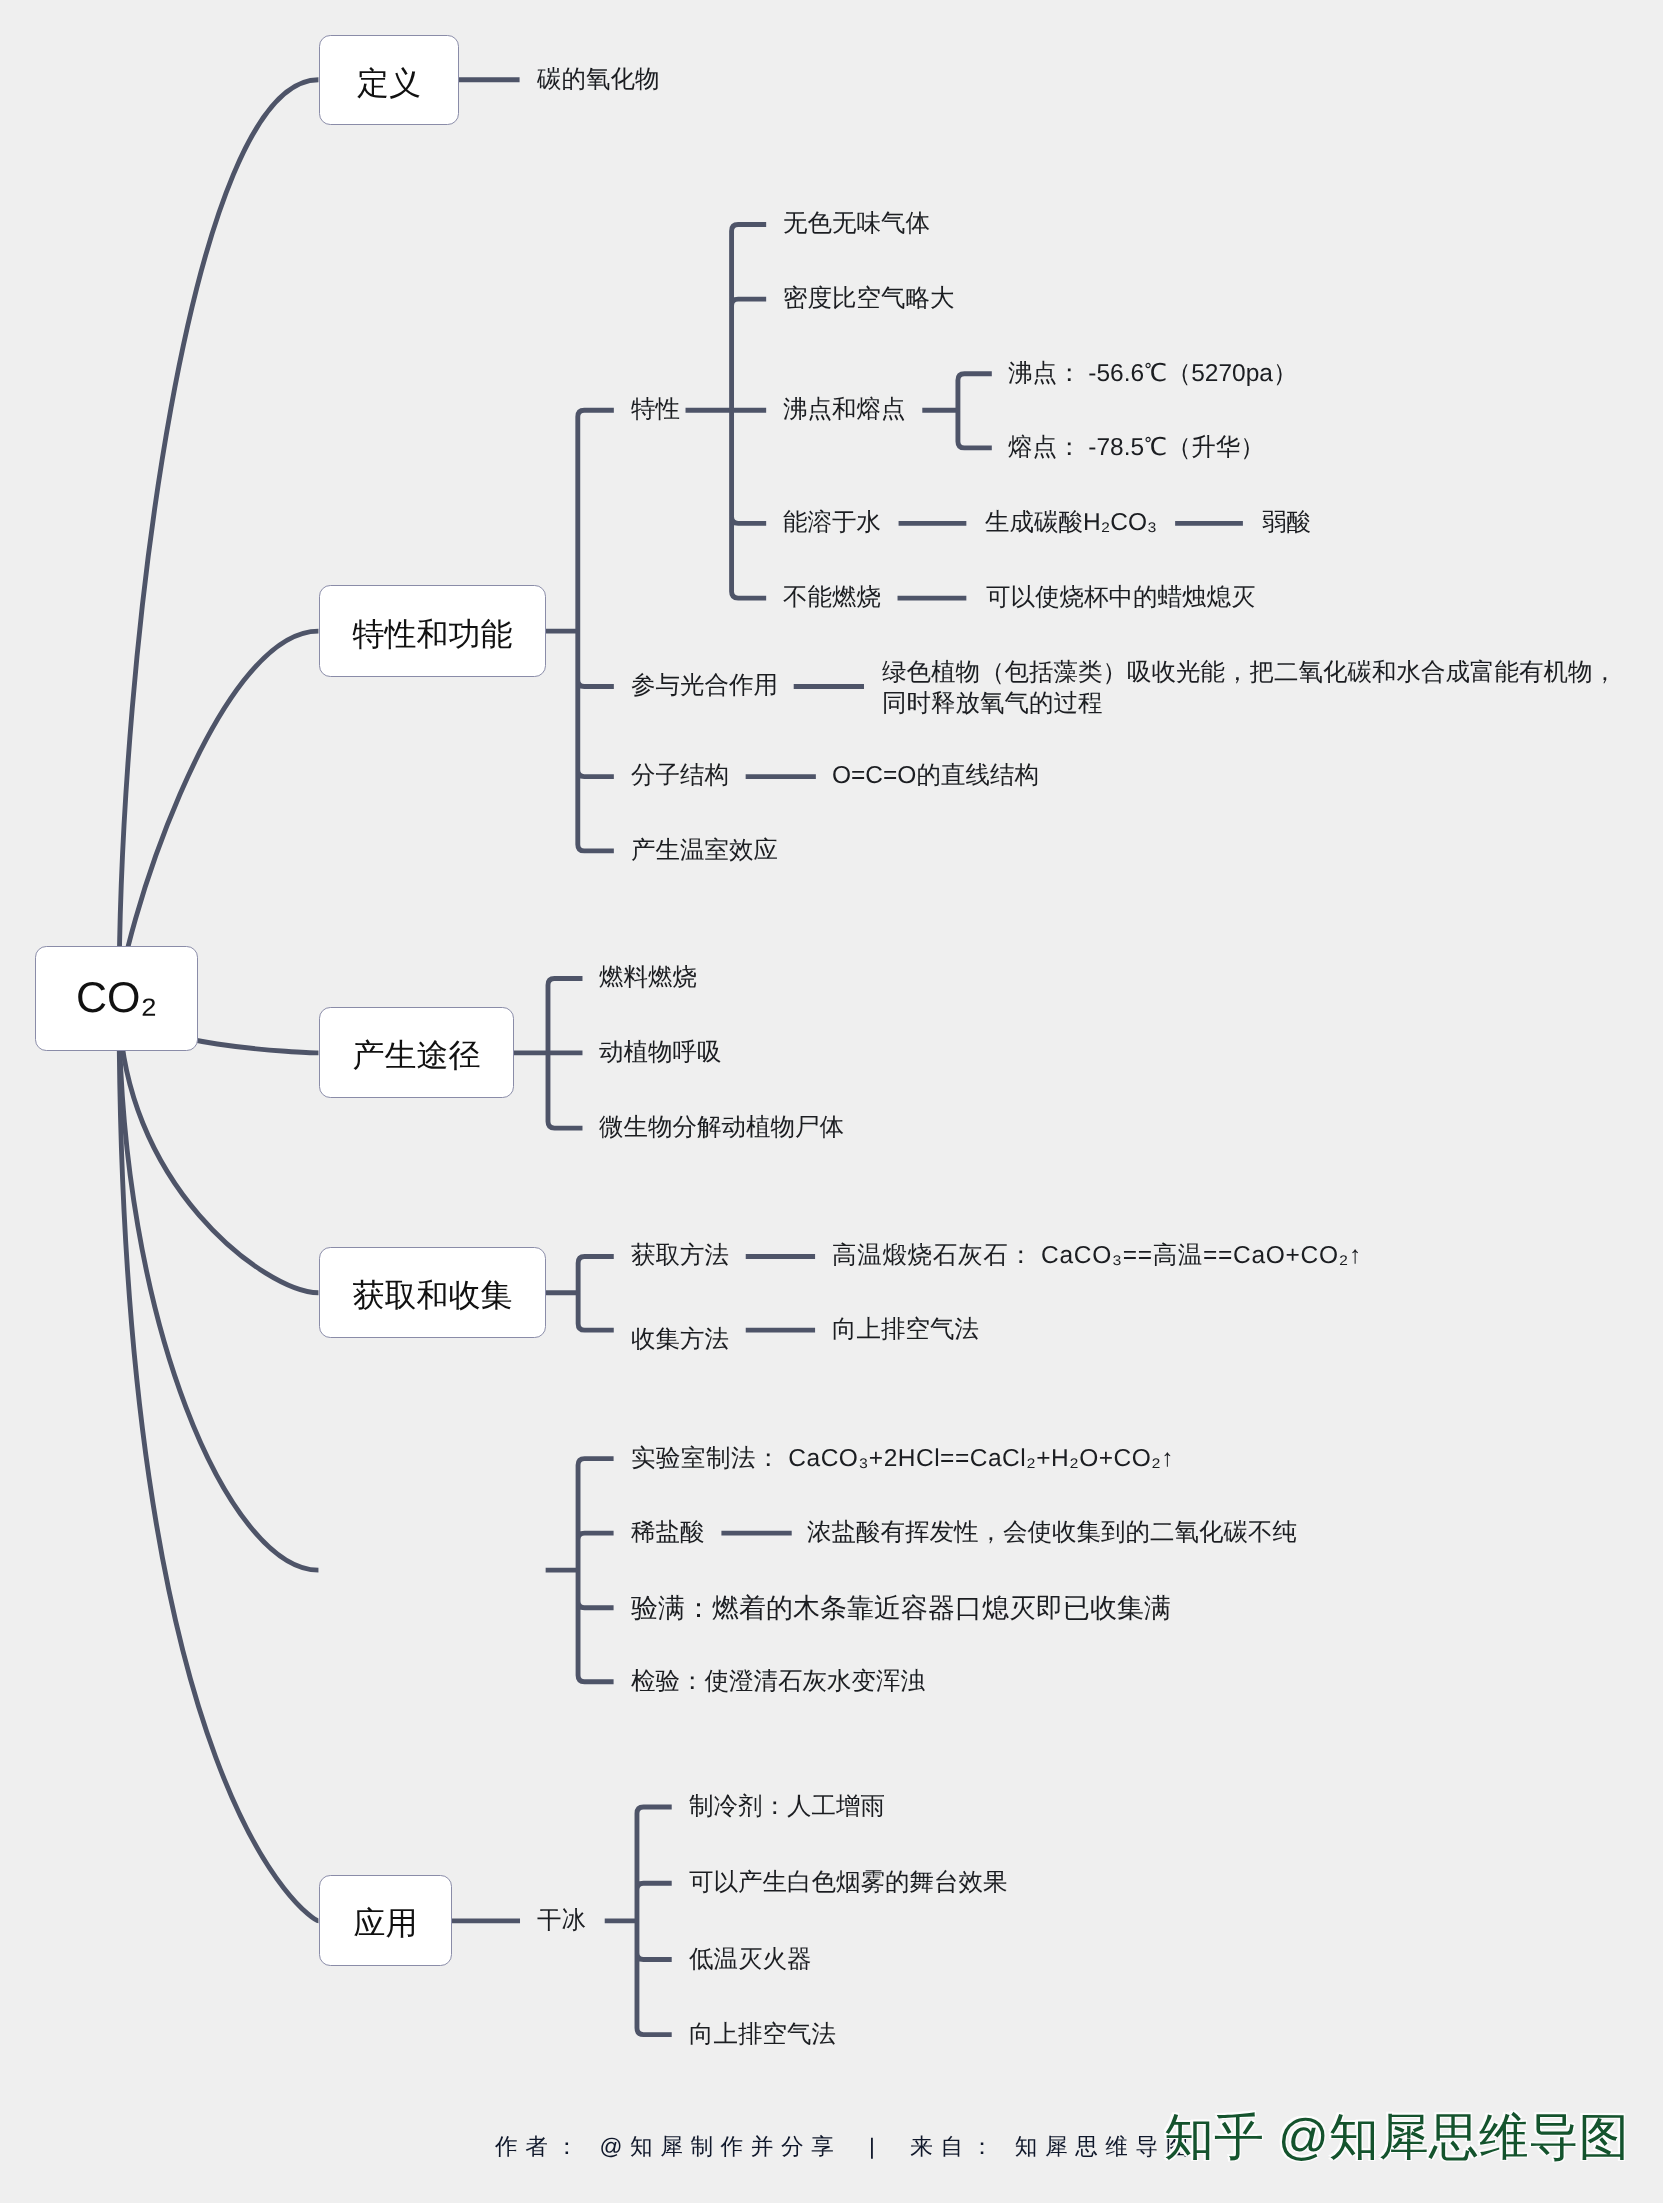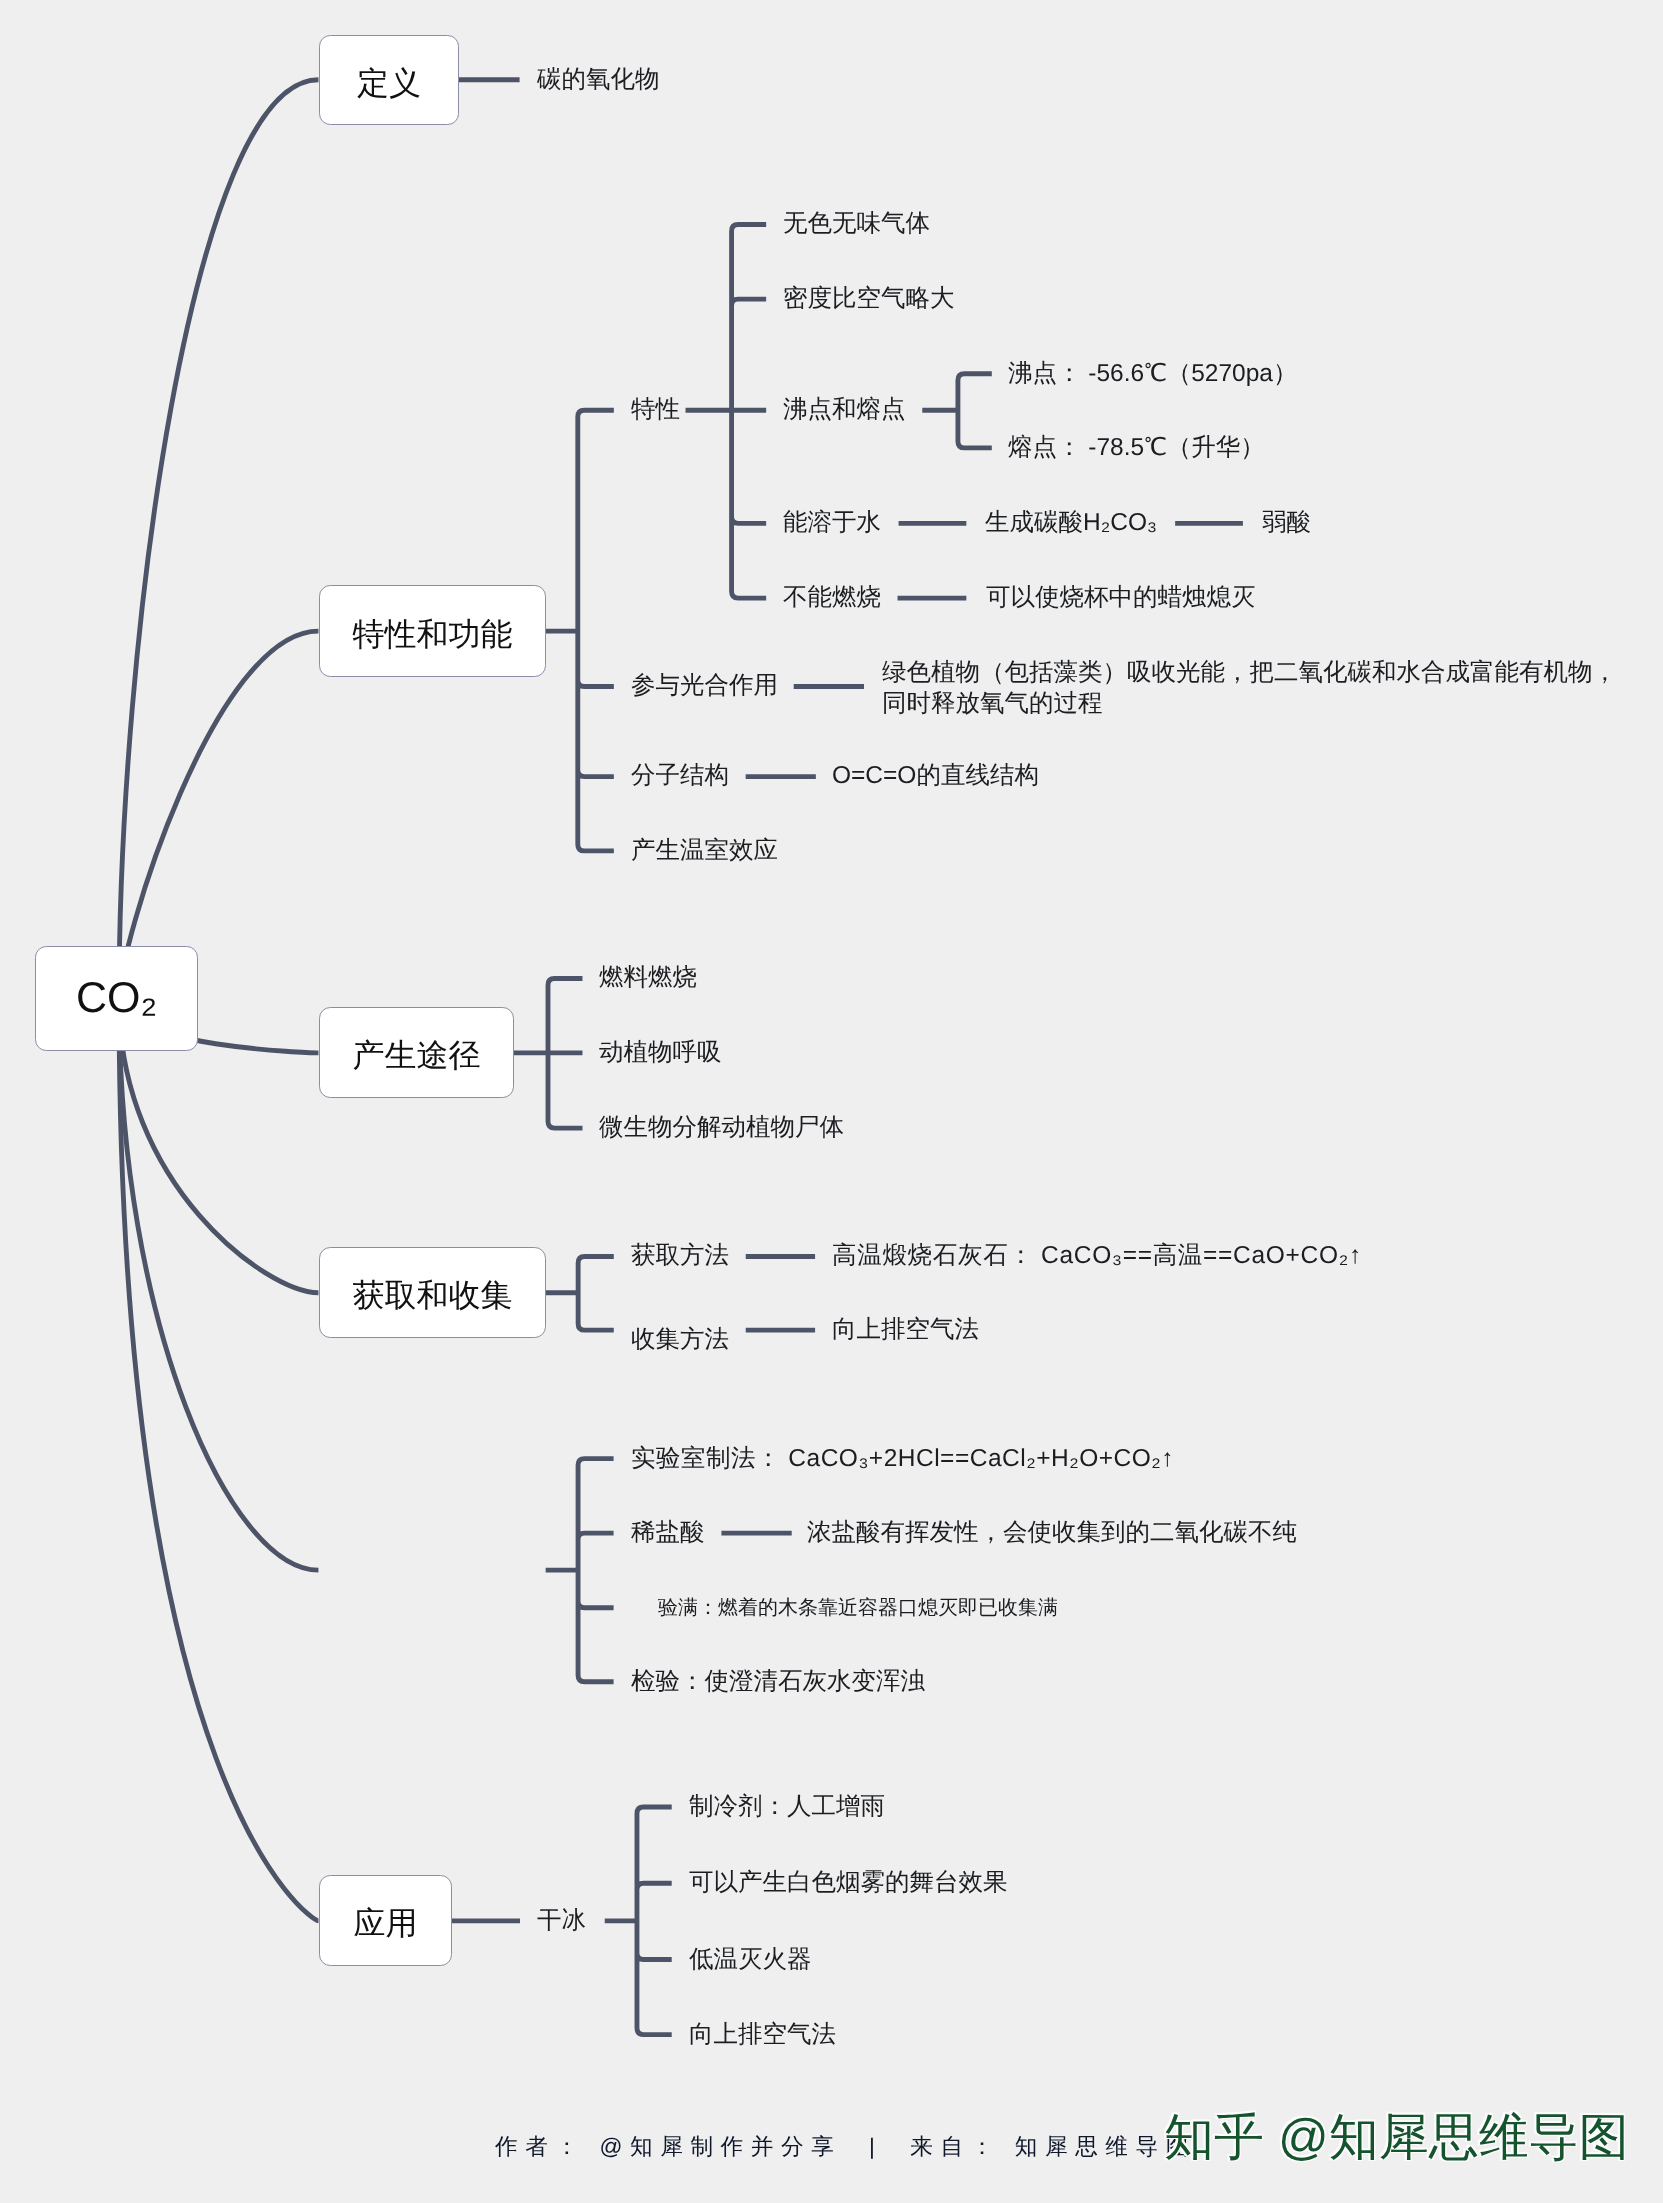--- a/index.html
+++ b/index.html
@@ -92,21 +92,21 @@
 <div class="lbl" style="left:832px;top:776px;font-size:24.5px;line-height:24.5px;transform:translateY(-50%);">O=C=O的直线结构</div>
 <div class="lbl" style="left:599px;top:978px;font-size:24.5px;line-height:24.5px;transform:translateY(-50%);">燃料燃烧</div>
 <div class="lbl" style="left:599px;top:1053px;font-size:24.5px;line-height:24.5px;transform:translateY(-50%);">动植物呼吸</div>
 <div class="lbl" style="left:599px;top:1128px;font-size:24.5px;line-height:24.5px;transform:translateY(-50%);">微生物分解动植物尸体</div>
 <div class="lbl" style="left:631px;top:1256px;font-size:24.5px;line-height:24.5px;transform:translateY(-50%);">获取方法</div>
 <div class="lbl" style="left:631px;top:1330px;font-size:24.5px;line-height:24.5px;transform:translateY(-50%);margin-top:10px;">收集方法</div>
 <div class="lbl" style="left:832px;top:1256px;font-size:24.5px;line-height:24.5px;transform:translateY(-50%);letter-spacing:0.7px;">高温煅烧石灰石： CaCO₃==高温==CaO+CO₂↑</div>
 <div class="lbl" style="left:832px;top:1330px;font-size:24.5px;line-height:24.5px;transform:translateY(-50%);">向上排空气法</div>
 <div class="lbl" style="left:631px;top:1459px;font-size:24.5px;line-height:24.5px;transform:translateY(-50%);letter-spacing:0.5px;">实验室制法： CaCO₃+2HCl==CaCl₂+H₂O+CO₂↑</div>
 <div class="lbl" style="left:631px;top:1533px;font-size:24.5px;line-height:24.5px;transform:translateY(-50%);">稀盐酸</div>
-<div class="lbl" style="left:631px;top:1608px;font-size:20px;line-height:24.5px;transform:translateY(-50%);margin-left:27px;">验满：燃着的木条靠近容器口熄灭即已收集满</div>
+<div class="lbl" style="left:631px;top:1608px;font-size:27px;line-height:24.5px;transform:translateY(-50%);">验满：燃着的木条靠近容器口熄灭即已收集满</div>
 <div class="lbl" style="left:631px;top:1682px;font-size:24.5px;line-height:24.5px;transform:translateY(-50%);">检验：使澄清石灰水变浑浊</div>
 <div class="lbl" style="left:807px;top:1533px;font-size:24.5px;line-height:24.5px;transform:translateY(-50%);">浓盐酸有挥发性，会使收集到的二氧化碳不纯</div>
 <div class="lbl" style="left:537px;top:1921px;font-size:24.5px;line-height:24.5px;transform:translateY(-50%);">干冰</div>
 <div class="lbl" style="left:689px;top:1807px;font-size:24.5px;line-height:24.5px;transform:translateY(-50%);">制冷剂：人工增雨</div>
 <div class="lbl" style="left:689px;top:1883px;font-size:24.5px;line-height:24.5px;transform:translateY(-50%);">可以产生白色烟雾的舞台效果</div>
 <div class="lbl" style="left:689px;top:1960px;font-size:24.5px;line-height:24.5px;transform:translateY(-50%);">低温灭火器</div>
 <div class="lbl" style="left:689px;top:2035px;font-size:24.5px;line-height:24.5px;transform:translateY(-50%);">向上排空气法</div>
 <div class="footer" style="left:495px;top:2147px;transform:translateY(-50%);">作者： @知犀制作并分享  |  来自： 知犀思维导图</div>
 <div class="watermark" style="left:1164px;top:2137px;transform:translateY(-50%);">知乎 @知犀思维导图</div>
 </div>

